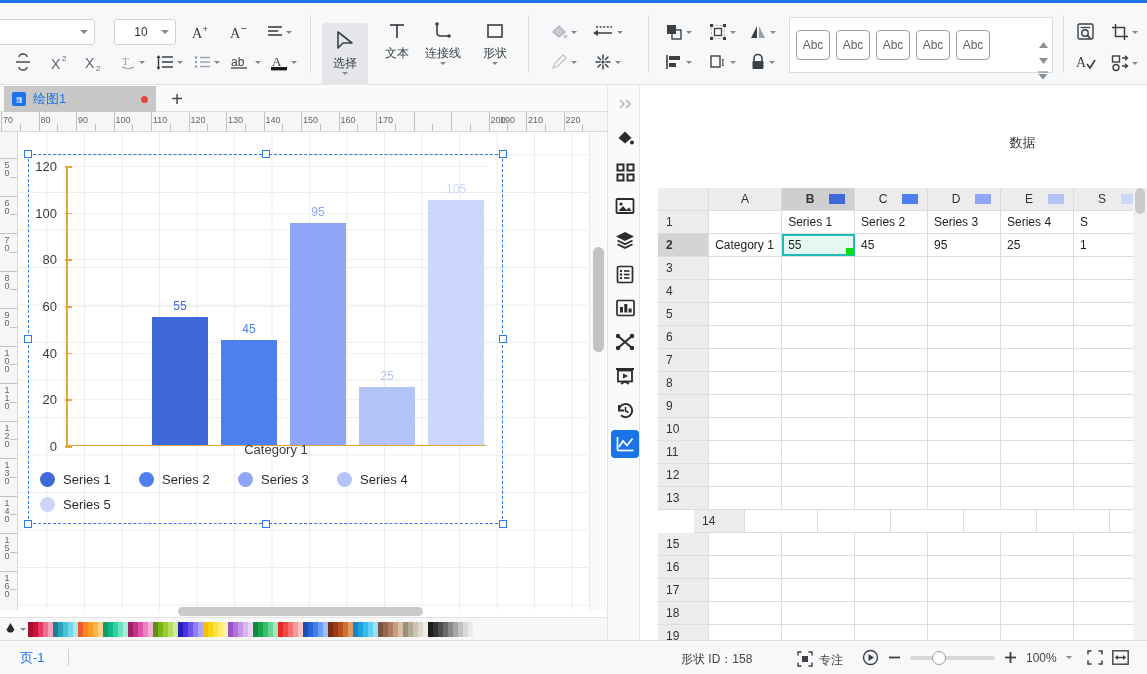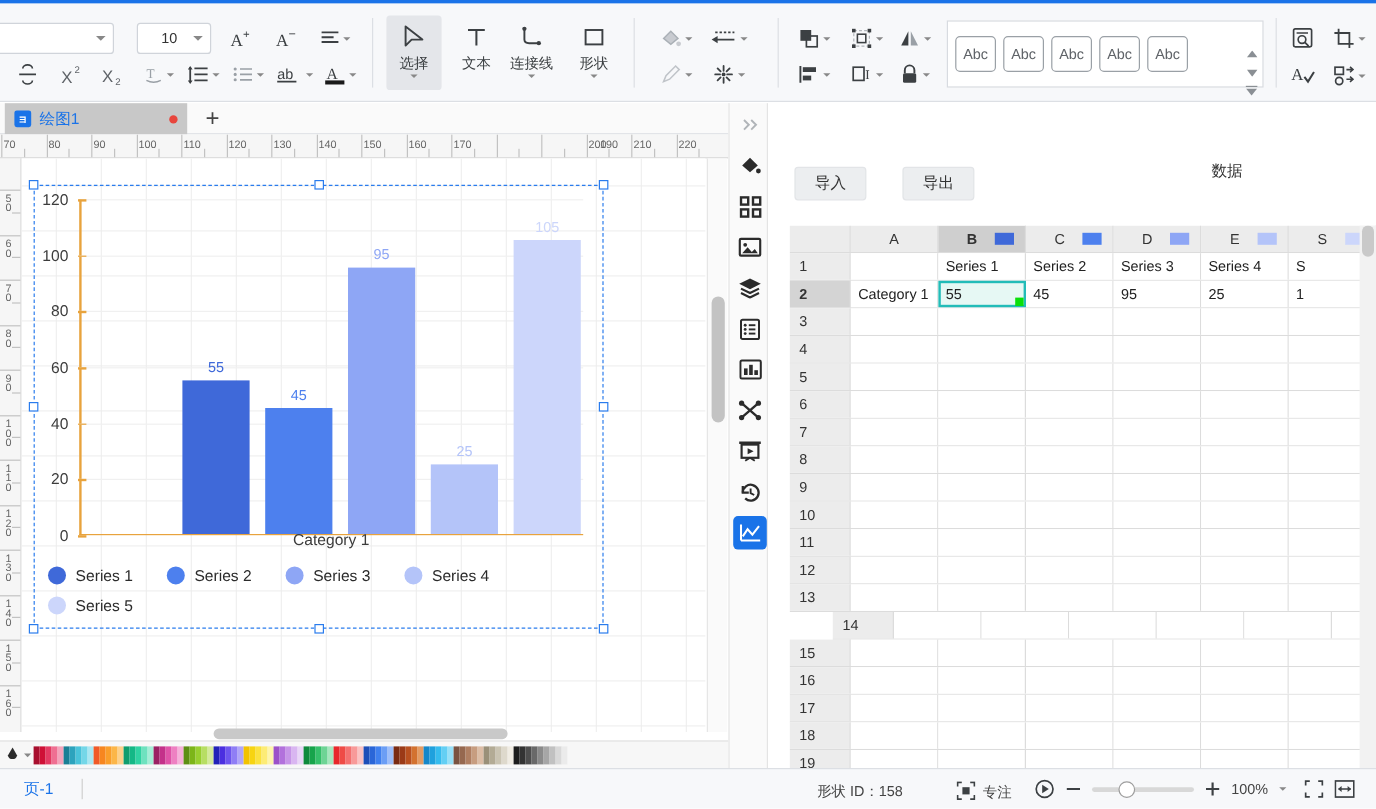--- a/index.html
+++ b/index.html
@@ -258,21 +258,21 @@
     <div class="tbtn" style="left:266px;top:48px;width:34px;height:22px;gap:3px;">
       <svg width="18" height="18" viewBox="0 0 18 18">
         <text x="2" y="13" font-size="13" font-family="Liberation Serif, serif" fill="#3c4043">A</text>
         <rect x="1" y="14" width="16" height="3.4" fill="#1a1a1a"></rect>
       </svg>
       <span class="caret sm"></span>
     </div>
 
     <div class="sep" style="left:310px;"></div>
 
-    <div class="bigbtn active" style="left:322px;">
+    <div class="bigbtn active" style="left:322px;margin-top:10px;">
       <span class="bicon">
         <svg width="22" height="22" viewBox="0 0 22 22">
             <path d="M4 2 L4 18 L9 13 L18 13 Z" fill="none" stroke="#3c4043" stroke-width="1.6" stroke-linejoin="round"></path>
           </svg>
       </span>
       <span class="blabel">选择</span>
       <span class="caret sm bcar"></span>
     </div>
     <div class="bigbtn" style="left:374px;">
       <span class="bicon">
@@ -843,24 +843,20 @@
         <path d="M3 12 L7 6 L11 10.5 L16.5 3.5" fill="none" stroke="#fff" stroke-width="1.7"></path>
       </svg>
     </div>
   </div>
 
   <div class="rpanel">
     <div class="ptabs">
       <div class="ptab" style="left:258px;width:249px;margin-top:40px;">数据</div>
     </div>
 
-    <div class="pbtns">
-      <div class="pbtn">导入</div>
-      <div class="pbtn">导出</div>
-    </div>
 
     <div class="sheet">
       <div id="sheetbody">
           <div class="srow" style="top: 0px;">
             <div class="rhead"></div>
             <div class="chead">
               <span class="cl">A</span>
             </div>
             <div class="chead sel">
               <span class="cl">B</span>

